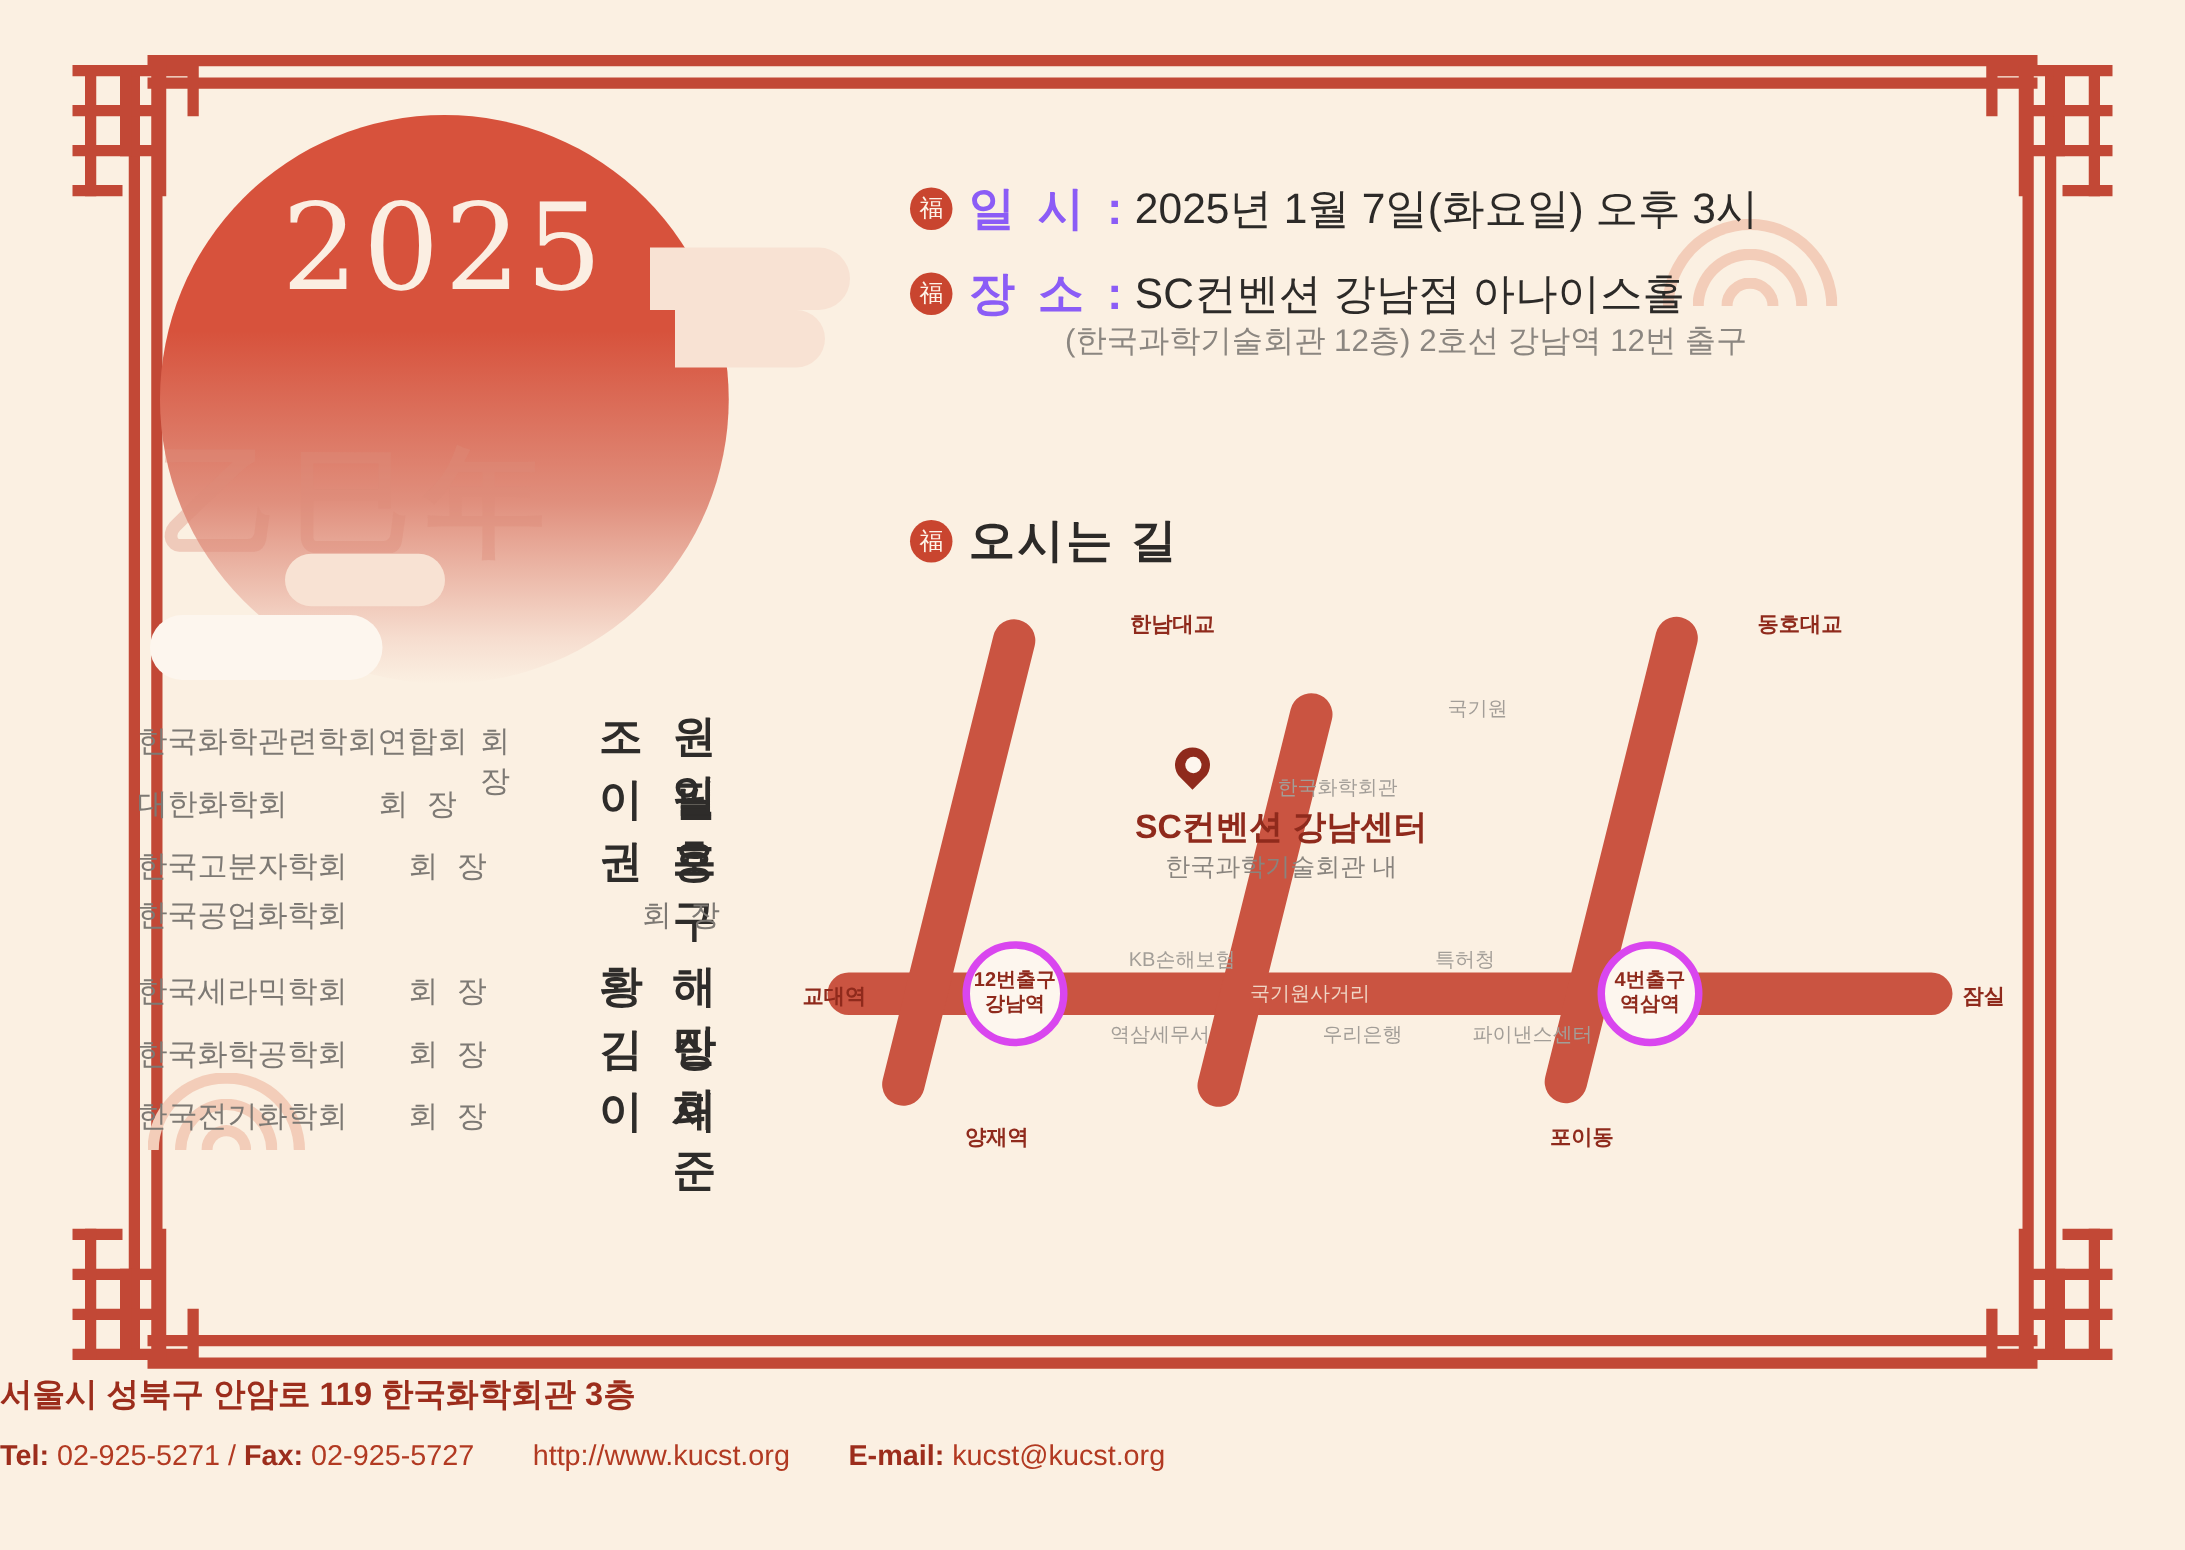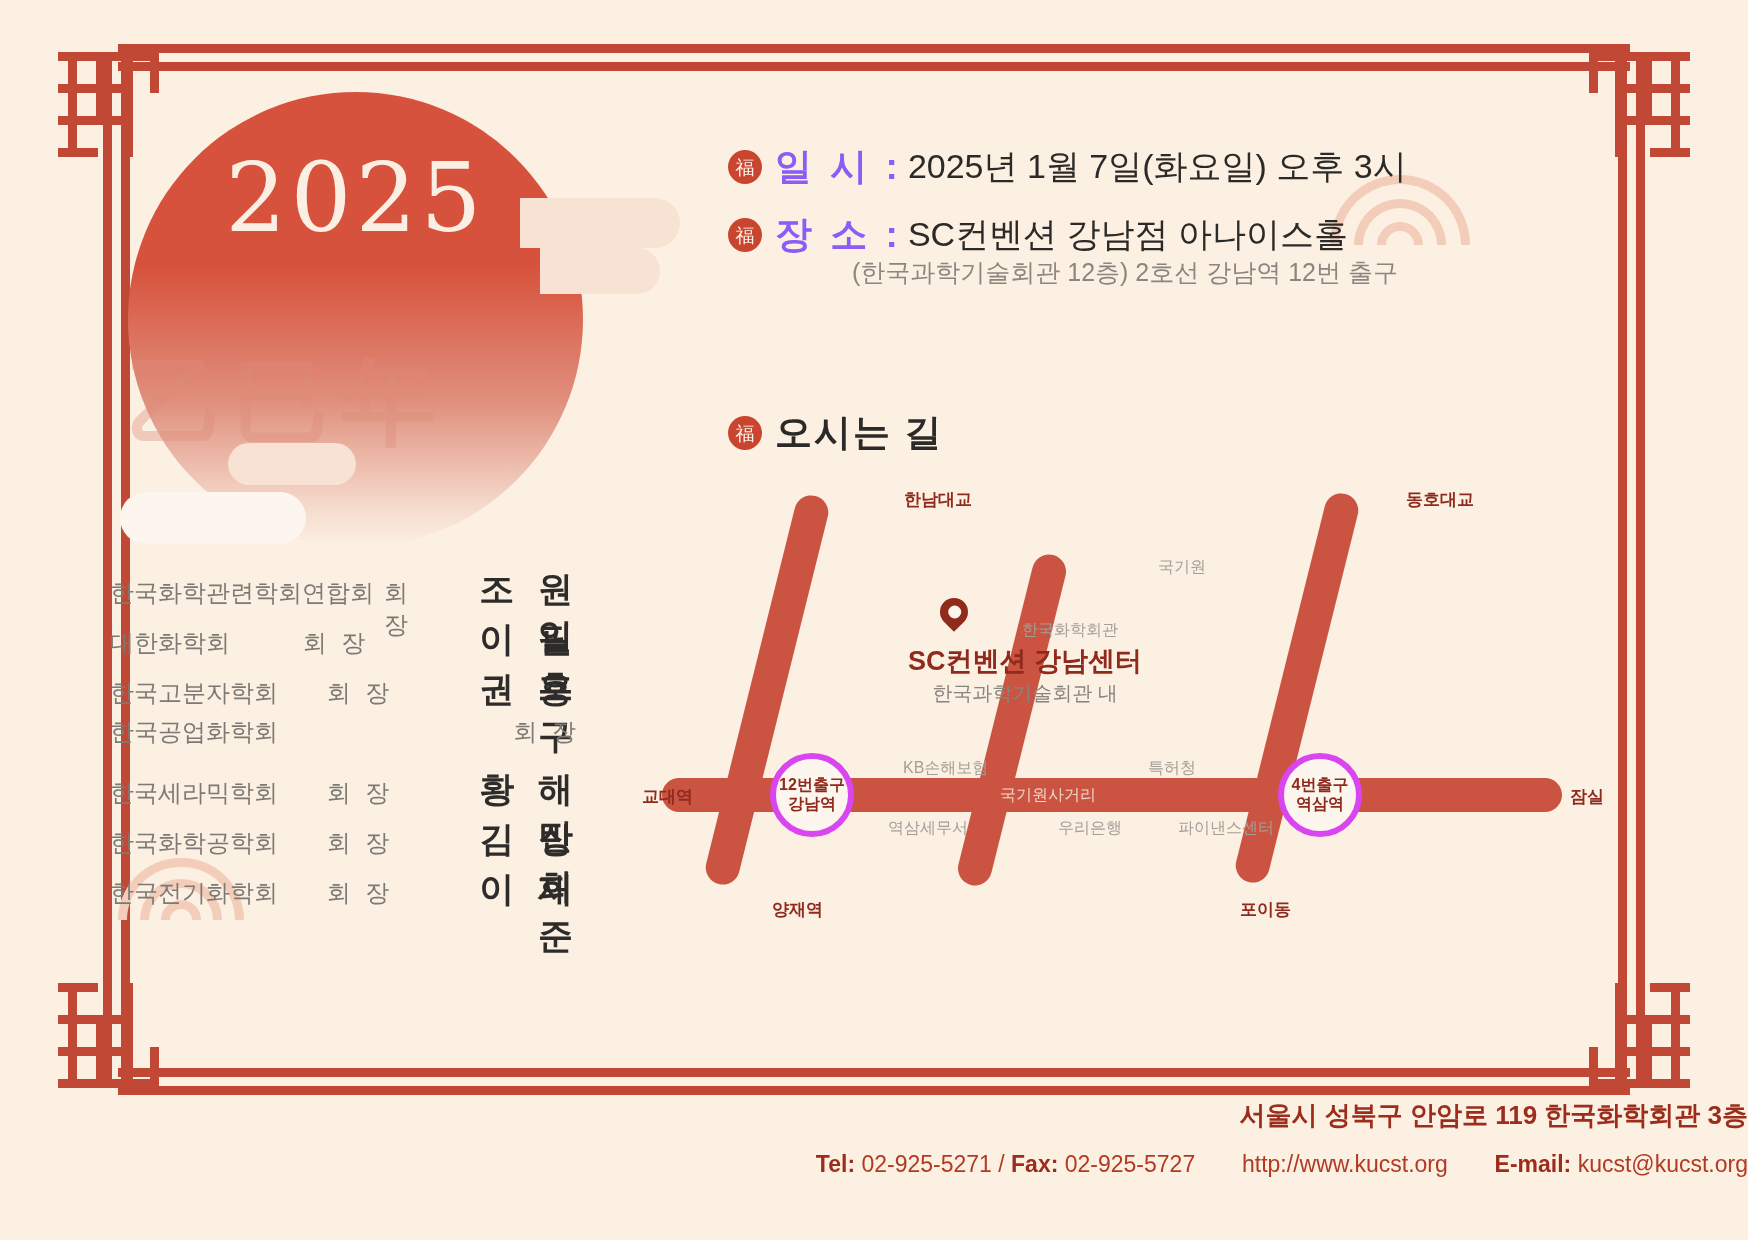--- a/index.html
+++ b/index.html
@@ -162,21 +162,21 @@
   #venue-name {
     position: absolute; left: -65px; top: 45px; width: 300px; text-align: center;
     font-size: 27px; font-weight: 700; color: #8f2a1c; white-space: nowrap;
   }
   #venue-detail {
     position: absolute; left: -65px; top: 82px; width: 300px; text-align: center;
     font-size: 20px; color: #89847e; white-space: nowrap;
   }
 
   
-  #footer { position: absolute; left: 0; top: 1098px; width: 1748px; text-align: right; }
+  #footer { position: absolute; left: 0; top: 1098px; width: 1748px; text-align: left; }
   #footer-address { font-size: 26px; font-weight: 700; color: #9c2d1c; letter-spacing: 0px; }
   #footer-contact { margin-top: 18px; font-size: 23px; color: #b23a22; }
   #footer-contact b { font-weight: 700; color: #9c2d1c; }
   #footer-contact .gap { display: inline-block; width: 34px; }
 </style>
 </head>
 <body>
 
 <div id="poster">
 

